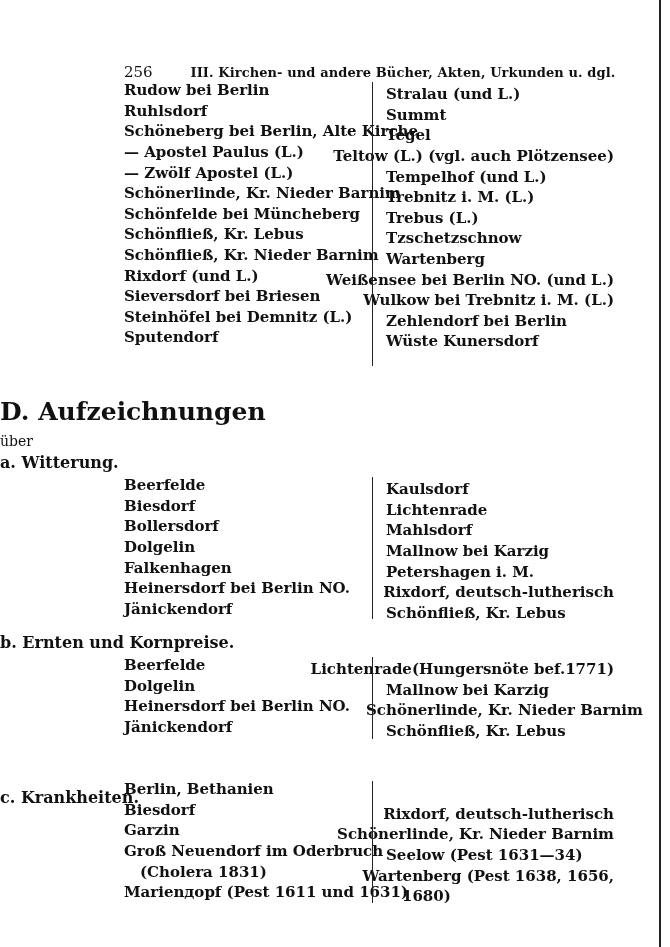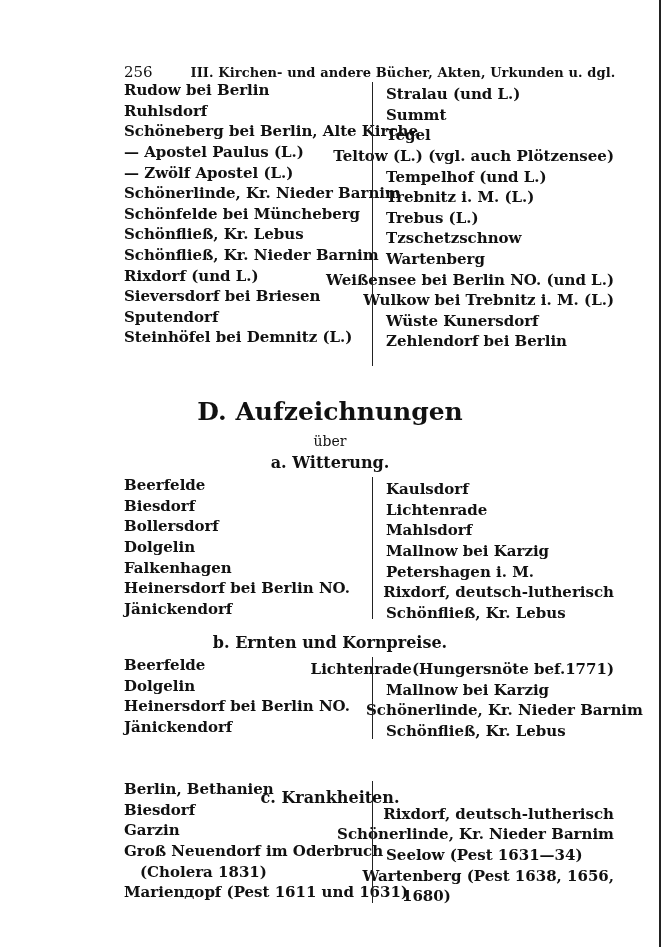--- a/index.html
+++ b/index.html
@@ -16,21 +16,21 @@
     .header .num { display: inline-block; width: 62px; font-size: 15px; }
     .header .title { font-weight: bold; font-size: 13px; letter-spacing: 0.1px; }
     .cols {
       position: absolute; left: 124px; width: 490px;
     }
     .cols .row { display: flex; height: 20.6px; align-items: center; }
     .cols .l, .cols .r { font-size: 15px; white-space: nowrap; font-weight: bold; }
     .cols .l { width: 246px; }
     .cols .r { padding-left: 16px; margin-top: 8px; }
     .divider { position: absolute; width: 1px; background: #222; }
-    .center { position: absolute; left: 0; width: 660px; text-align: center; white-space: nowrap; }
+    .center { position: absolute; left: 0; width: 660px; white-space: nowrap; }
     .h-main { top: 397px; font-size: 25px; font-weight: bold; }
     .h-sub { top: 433px; font-size: 14px; }
     .h-sec { font-size: 16px; font-weight: bold; }
   </style>
 </head>
 <body>
 
 <div class="edge"></div>
 
 <div class="header">
@@ -78,26 +78,26 @@
     </div>
   <div class="row">
       <span class="l">Rixdorf (und L.)</span>
       <span class="r">Weißensee bei Berlin NO. (und L.)</span>
     </div>
   <div class="row">
       <span class="l">Sieversdorf bei Briesen</span>
       <span class="r">Wulkow bei Trebnitz i. M. (L.)</span>
     </div>
   <div class="row">
+      <span class="l">Steinhöfel bei Demnitz (L.)</span>
+      <span class="r">Zehlendorf bei Berlin</span>
+    </div>
+  <div class="row">
       <span class="l">Sputendorf</span>
       <span class="r">Wüste Kunersdorf</span>
-    </div>
-  <div class="row">
-      <span class="l">Steinhöfel bei Demnitz (L.)</span>
-      <span class="r">Zehlendorf bei Berlin</span>
     </div>
 </div>
 
 <div class="center h-main">D. Aufzeichnungen</div>
 <div class="center h-sub">über</div>
 
 <div class="center h-sec" style="top:453px;">a. Witterung.</div>
 <div class="cols" style="top:475px;">
   <div class="divider" style="left:248px; top:2px; height:142px;"></div>
   <div class="row">

